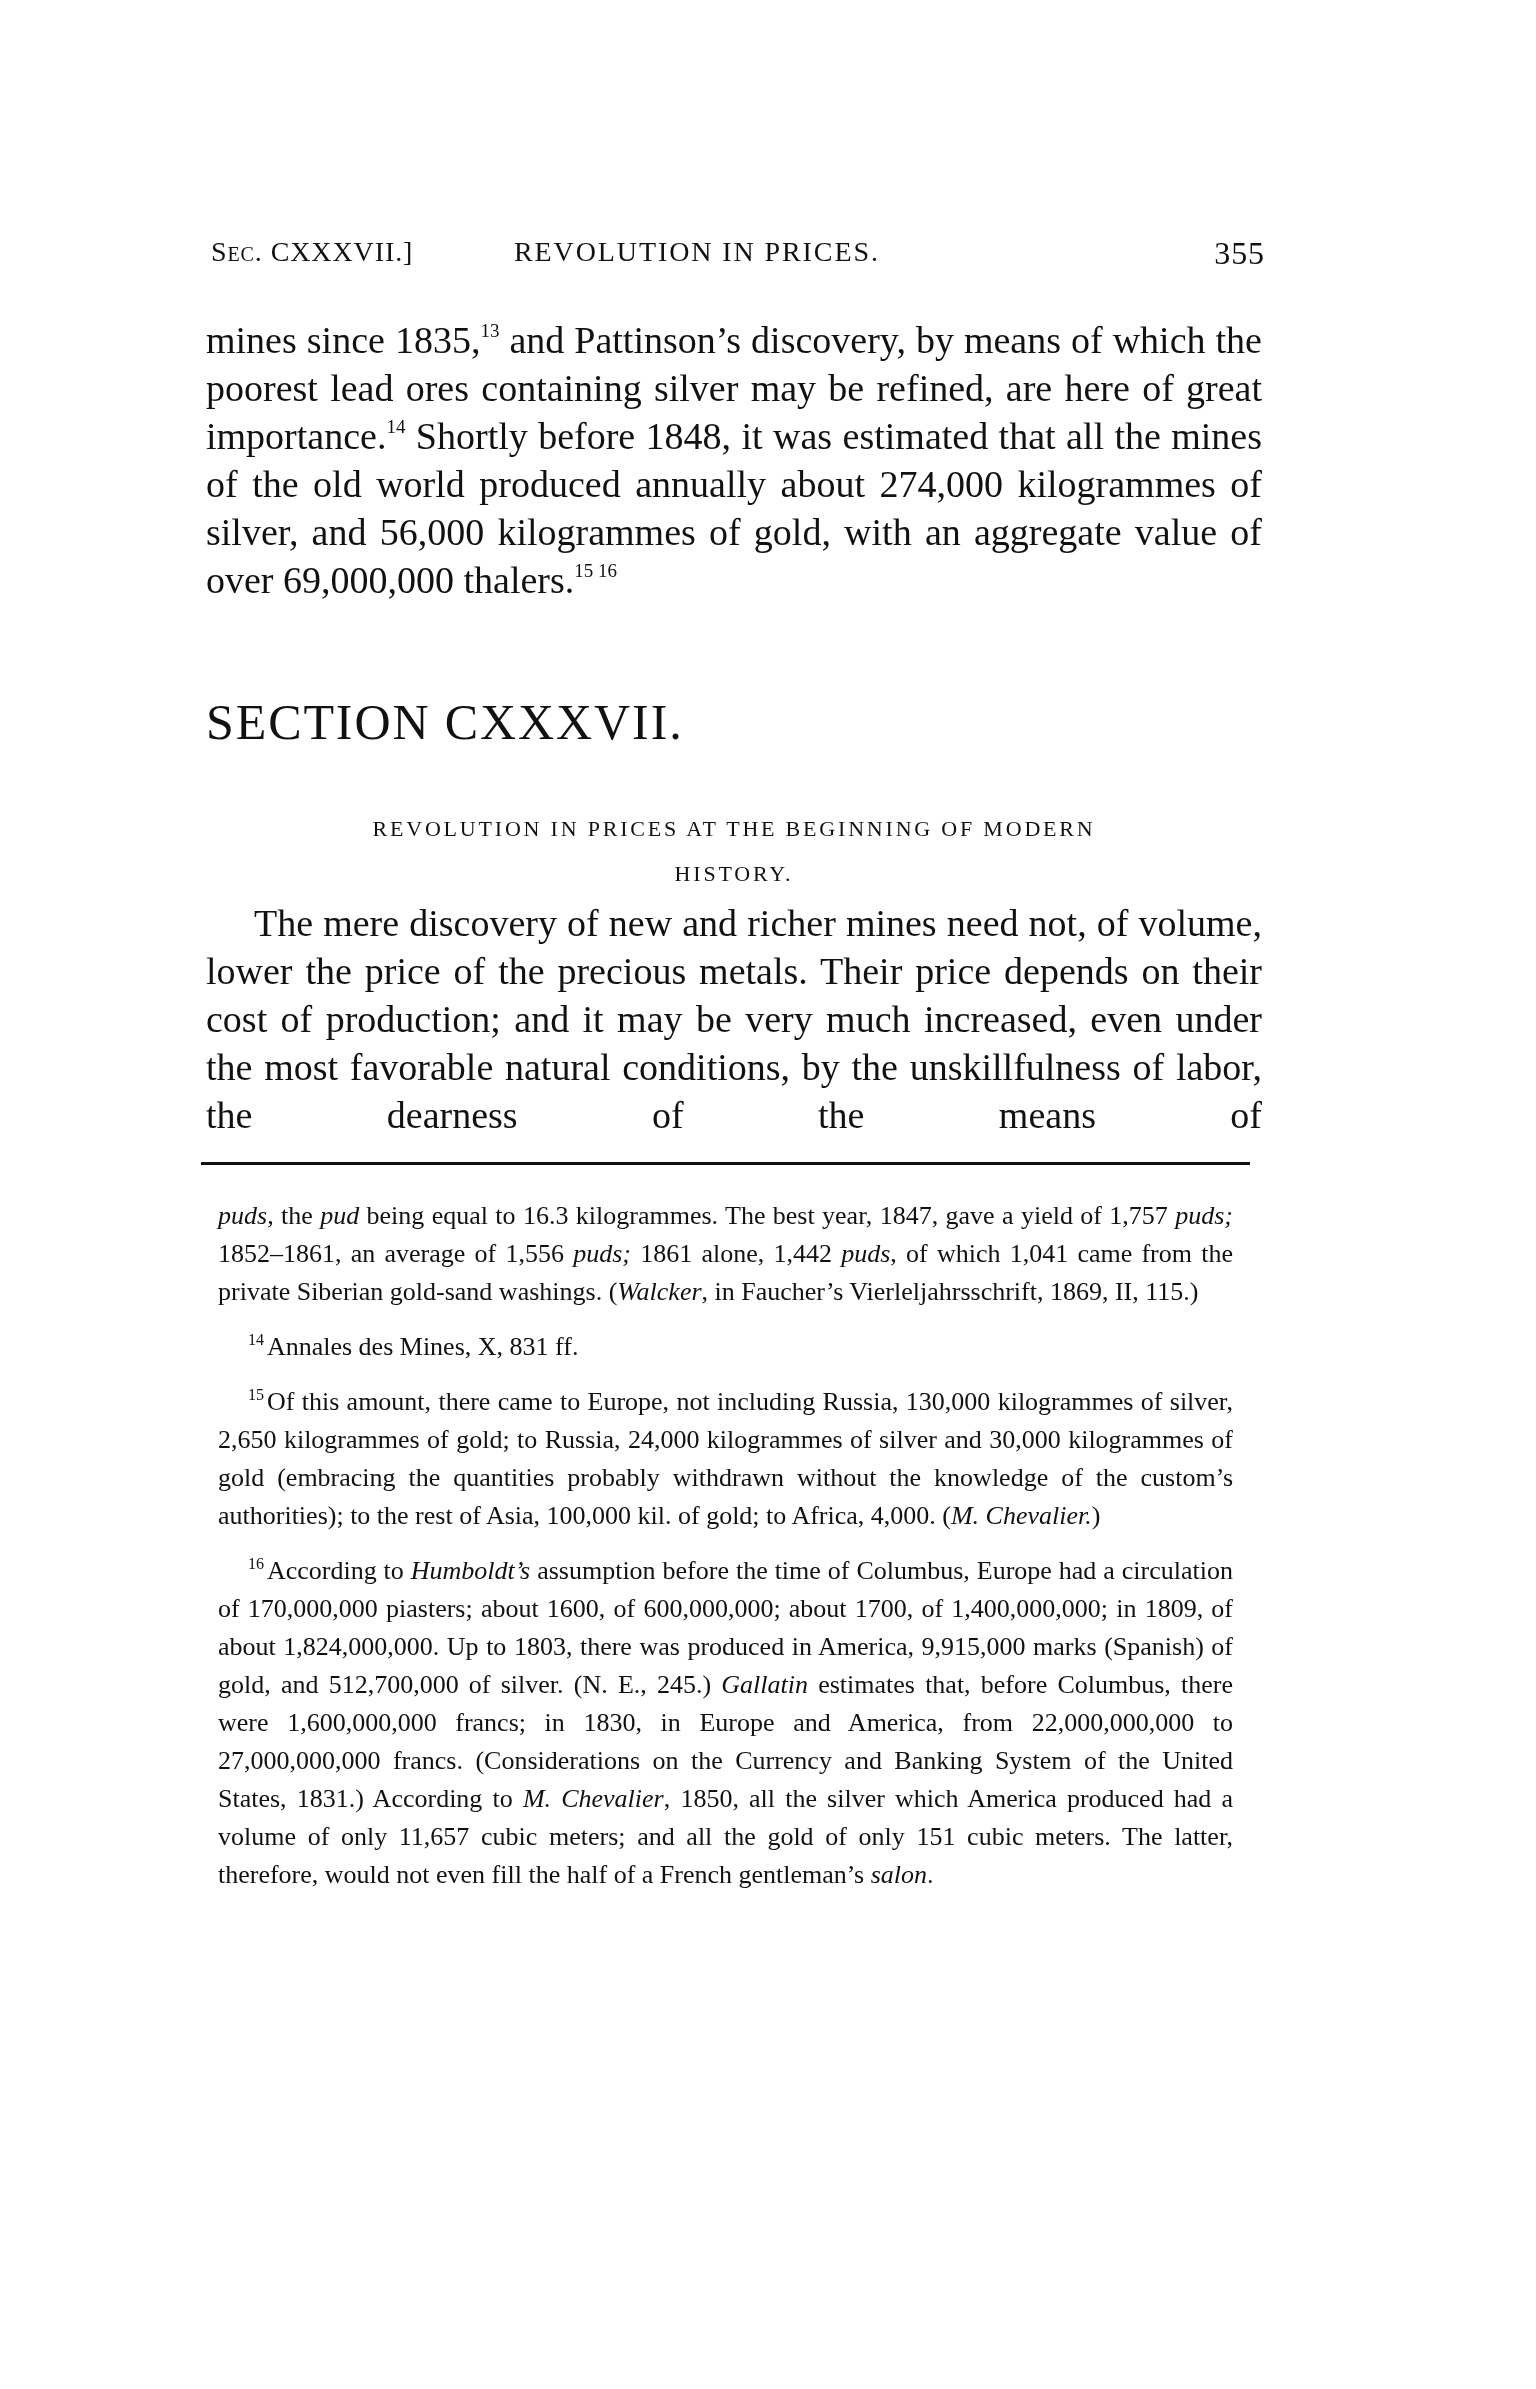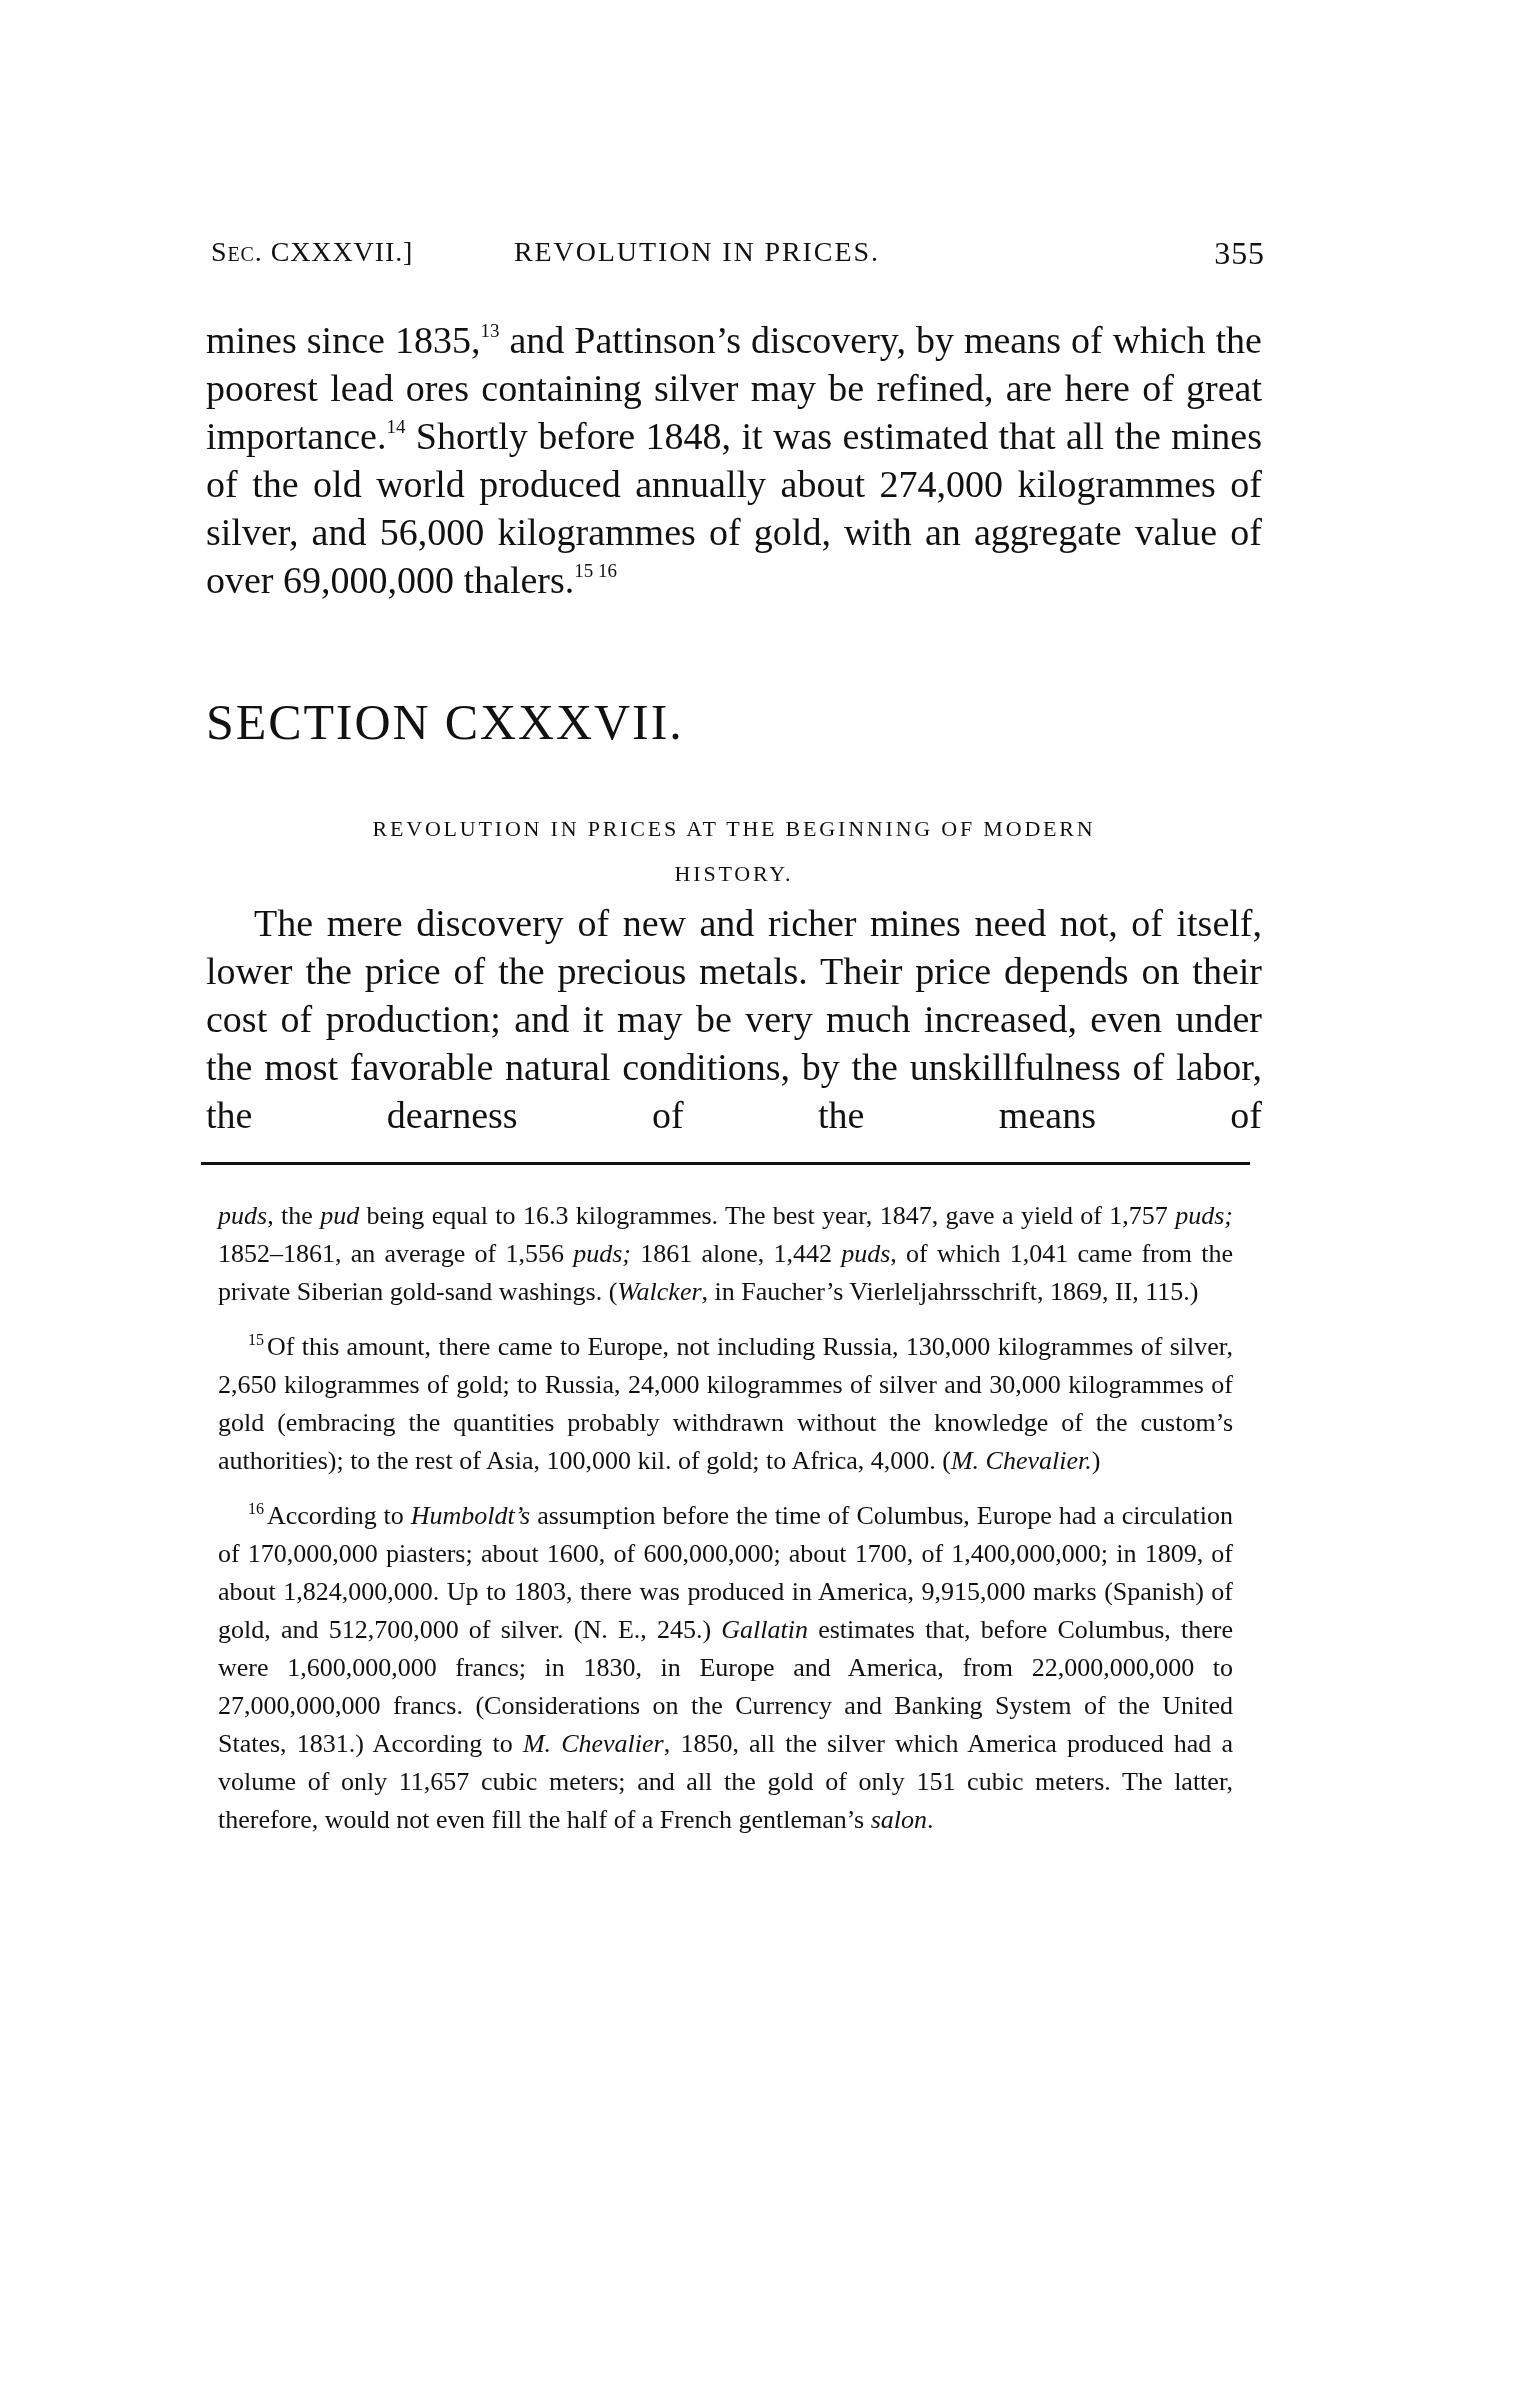--- a/index.html
+++ b/index.html
@@ -70,29 +70,30 @@
   </div>
 
   <div class="section-heading">SECTION CXXXVII.</div>
 
   <div class="section-subtitle">
     <div>REVOLUTION IN PRICES AT THE BEGINNING OF MODERN</div>
     <div>HISTORY.</div>
   </div>
 
   <div class="body-text para">
-    <p>The mere discovery of new and richer mines need not, of itself, lower the price of the precious metals.  Their price depends on their cost of production; and it may be very much increased, even under the most favorable natural conditions, by the unskillfulness of labor, the dearness of the means of</p>
+    <p>The mere discovery of new and richer mines need not, of volume, lower the price of the precious metals.  Their price depends on their cost of production; and it may be very much increased, even under the most favorable natural conditions, by the unskillfulness of labor, the dearness of the means of</p>
   </div>
 
   <div class="rule"></div>
 
   <div class="footnotes">
     <p><i>puds</i><span>, the </span><i>pud</i><span> being equal to 16.3 kilogrammes.  The best year, 1847, gave a yield of 1,757 </span><i>puds;</i><span> 1852–1861, an average of 1,556 </span><i>puds;</i><span> 1861 alone, 1,442 </span><i>puds</i><span>, of which 1,041 came from the private Siberian gold-sand washings. (</span><i>Walcker</i><span>, in Faucher’s Vierleljahrsschrift, 1869, II, 115.)</span></p>
 
 
+    <p class="indent last-open"><span class="fnnum">14</span><span>Annales des Mines, X, 831 ff.</span></p>
 
     <p class="indent"><span class="fnnum">15</span><span>Of this amount, there came to Europe, not including Russia, 130,000 kilogrammes of silver, 2,650 kilogrammes of gold; to Russia, 24,000 kilogrammes of silver and 30,000 kilogrammes of gold (embracing the quantities probably withdrawn without the knowledge of the custom’s authorities); to the rest of Asia, 100,000 kil. of gold; to Africa, 4,000.  (</span><i>M. Chevalier.</i><span>)</span></p>
 
     <p class="indent"><span class="fnnum">16</span><span>According to </span><i>Humboldt’s</i><span> assumption before the time of Columbus, Europe had a circulation of 170,000,000 piasters; about 1600, of 600,000,000; about 1700, of 1,400,000,000; in 1809, of about 1,824,000,000.  Up to 1803, there was produced in America, 9,915,000 marks (Spanish) of gold, and 512,700,000 of silver.  (N. E., 245.)  </span><i>Gallatin</i><span> estimates that, before Columbus, there were 1,600,000,000 francs; in 1830, in Europe and America, from 22,000,000,000 to 27,000,000,000 francs.  (Considerations on the Currency and Banking System of the United States, 1831.)  According to </span><i>M. Chevalier</i><span>, 1850, all the silver which America produced had a volume of only 11,657 cubic meters; and all the gold of only 151 cubic meters.  The latter, therefore, would not even fill the half of a French gentleman’s </span><i>salon</i><span>.</span></p>
   </div>
 
 </div>
 
 
 </body></html>

